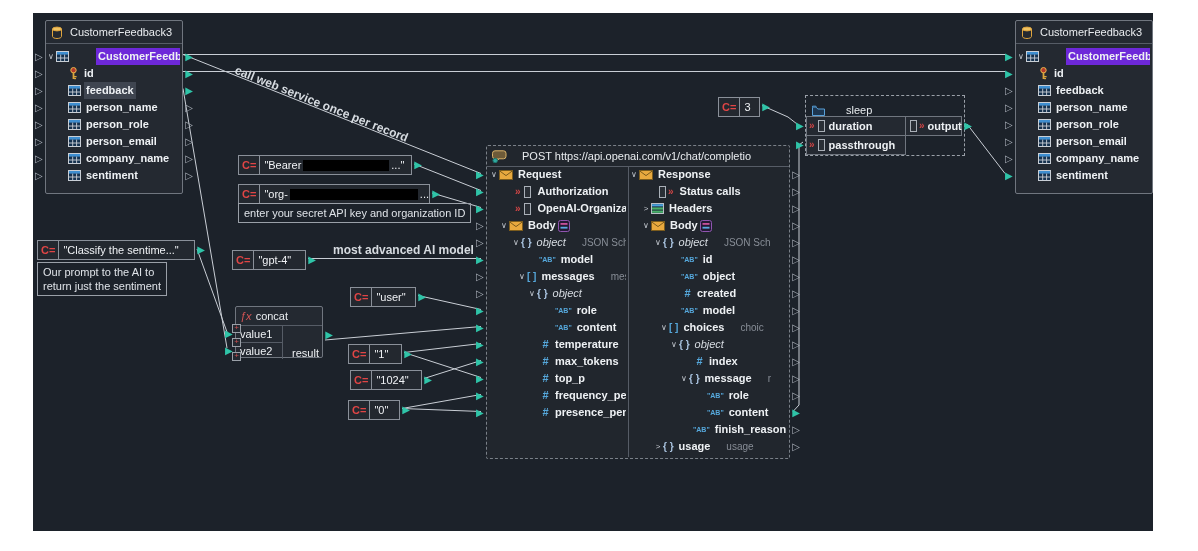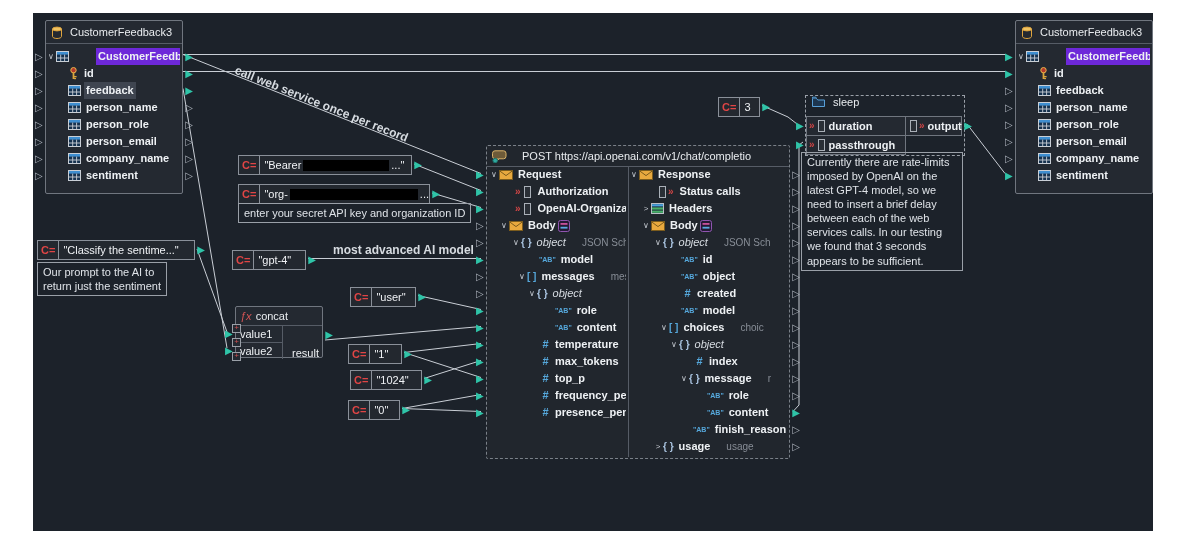--- a/index.html
+++ b/index.html
@@ -61,21 +61,21 @@
           padding:0 2px;font-size:11px;color:#eef1f4;white-space:nowrap;}
   .fn-row .port{line-height:16px;}
   .fn-in .fn-row:first-child{border-bottom:1px solid #565c66;}
   .fn-out{flex:1;display:flex;align-items:flex-end;justify-content:flex-end;position:relative;
           padding-right:3px;font-size:11px;color:#eef1f4;}
   .plus{position:absolute;left:-4px;width:7px;height:7px;background:#242931;border:1px solid #9aa0a8;
         color:#d05050;font-size:8px;line-height:6px;text-align:center;z-index:5;}
 
   
   #sleep{position:absolute;border:1px dashed #9aa0a8;z-index:2;}
-  .sleep-header{height:20px;display:flex;align-items:flex-start;gap:5px;padding:0 6px;color:#e9ecef;font-size:11px;}
+  .sleep-header{height:20px;display:flex;align-items:flex-end;gap:18px;padding:0 6px;color:#e9ecef;font-size:11px;}
   .sleep-grid{display:flex;align-items:flex-start;}
   .sleep-left{width:100px;}
   .sleep-left .fn-row,.sleep-right .fn-row{height:18px;line-height:18px;background:#242931;
       border:1px solid #70767f;font-weight:bold;}
   .sleep-left .fn-row + .fn-row{border-top:none;}
   .sleep-right{width:56px;}
   .sleep-right .fn-row{border-left:none;justify-content:flex-start;}
   .sleep-grid .port{line-height:18px;}
 
   
@@ -892,14 +892,13 @@
         <span class="cv"><span>3</span></span>
         <span class="port out on">▶</span>
       </div>
     </div>
 
   <div class="conn-note" id="call-ws">call web service once per record</div>
   <div class="conn-note" id="model-note">most advanced AI model</div>
   <div class="note" id="note-prompt">Our prompt to the AI to
 return just the sentiment</div>
   <div class="note" id="note-api">enter your secret API key and organization ID</div>
-  <div class="note" id="note-rate">Currently there are rate-limits imposed by OpenAI on the latest GPT-4 model, so we need to insert a brief delay between each of the web services calls. In our testing we found that 3 seconds appears to be sufficient.</div>
 </div>
 
 </body></html>

